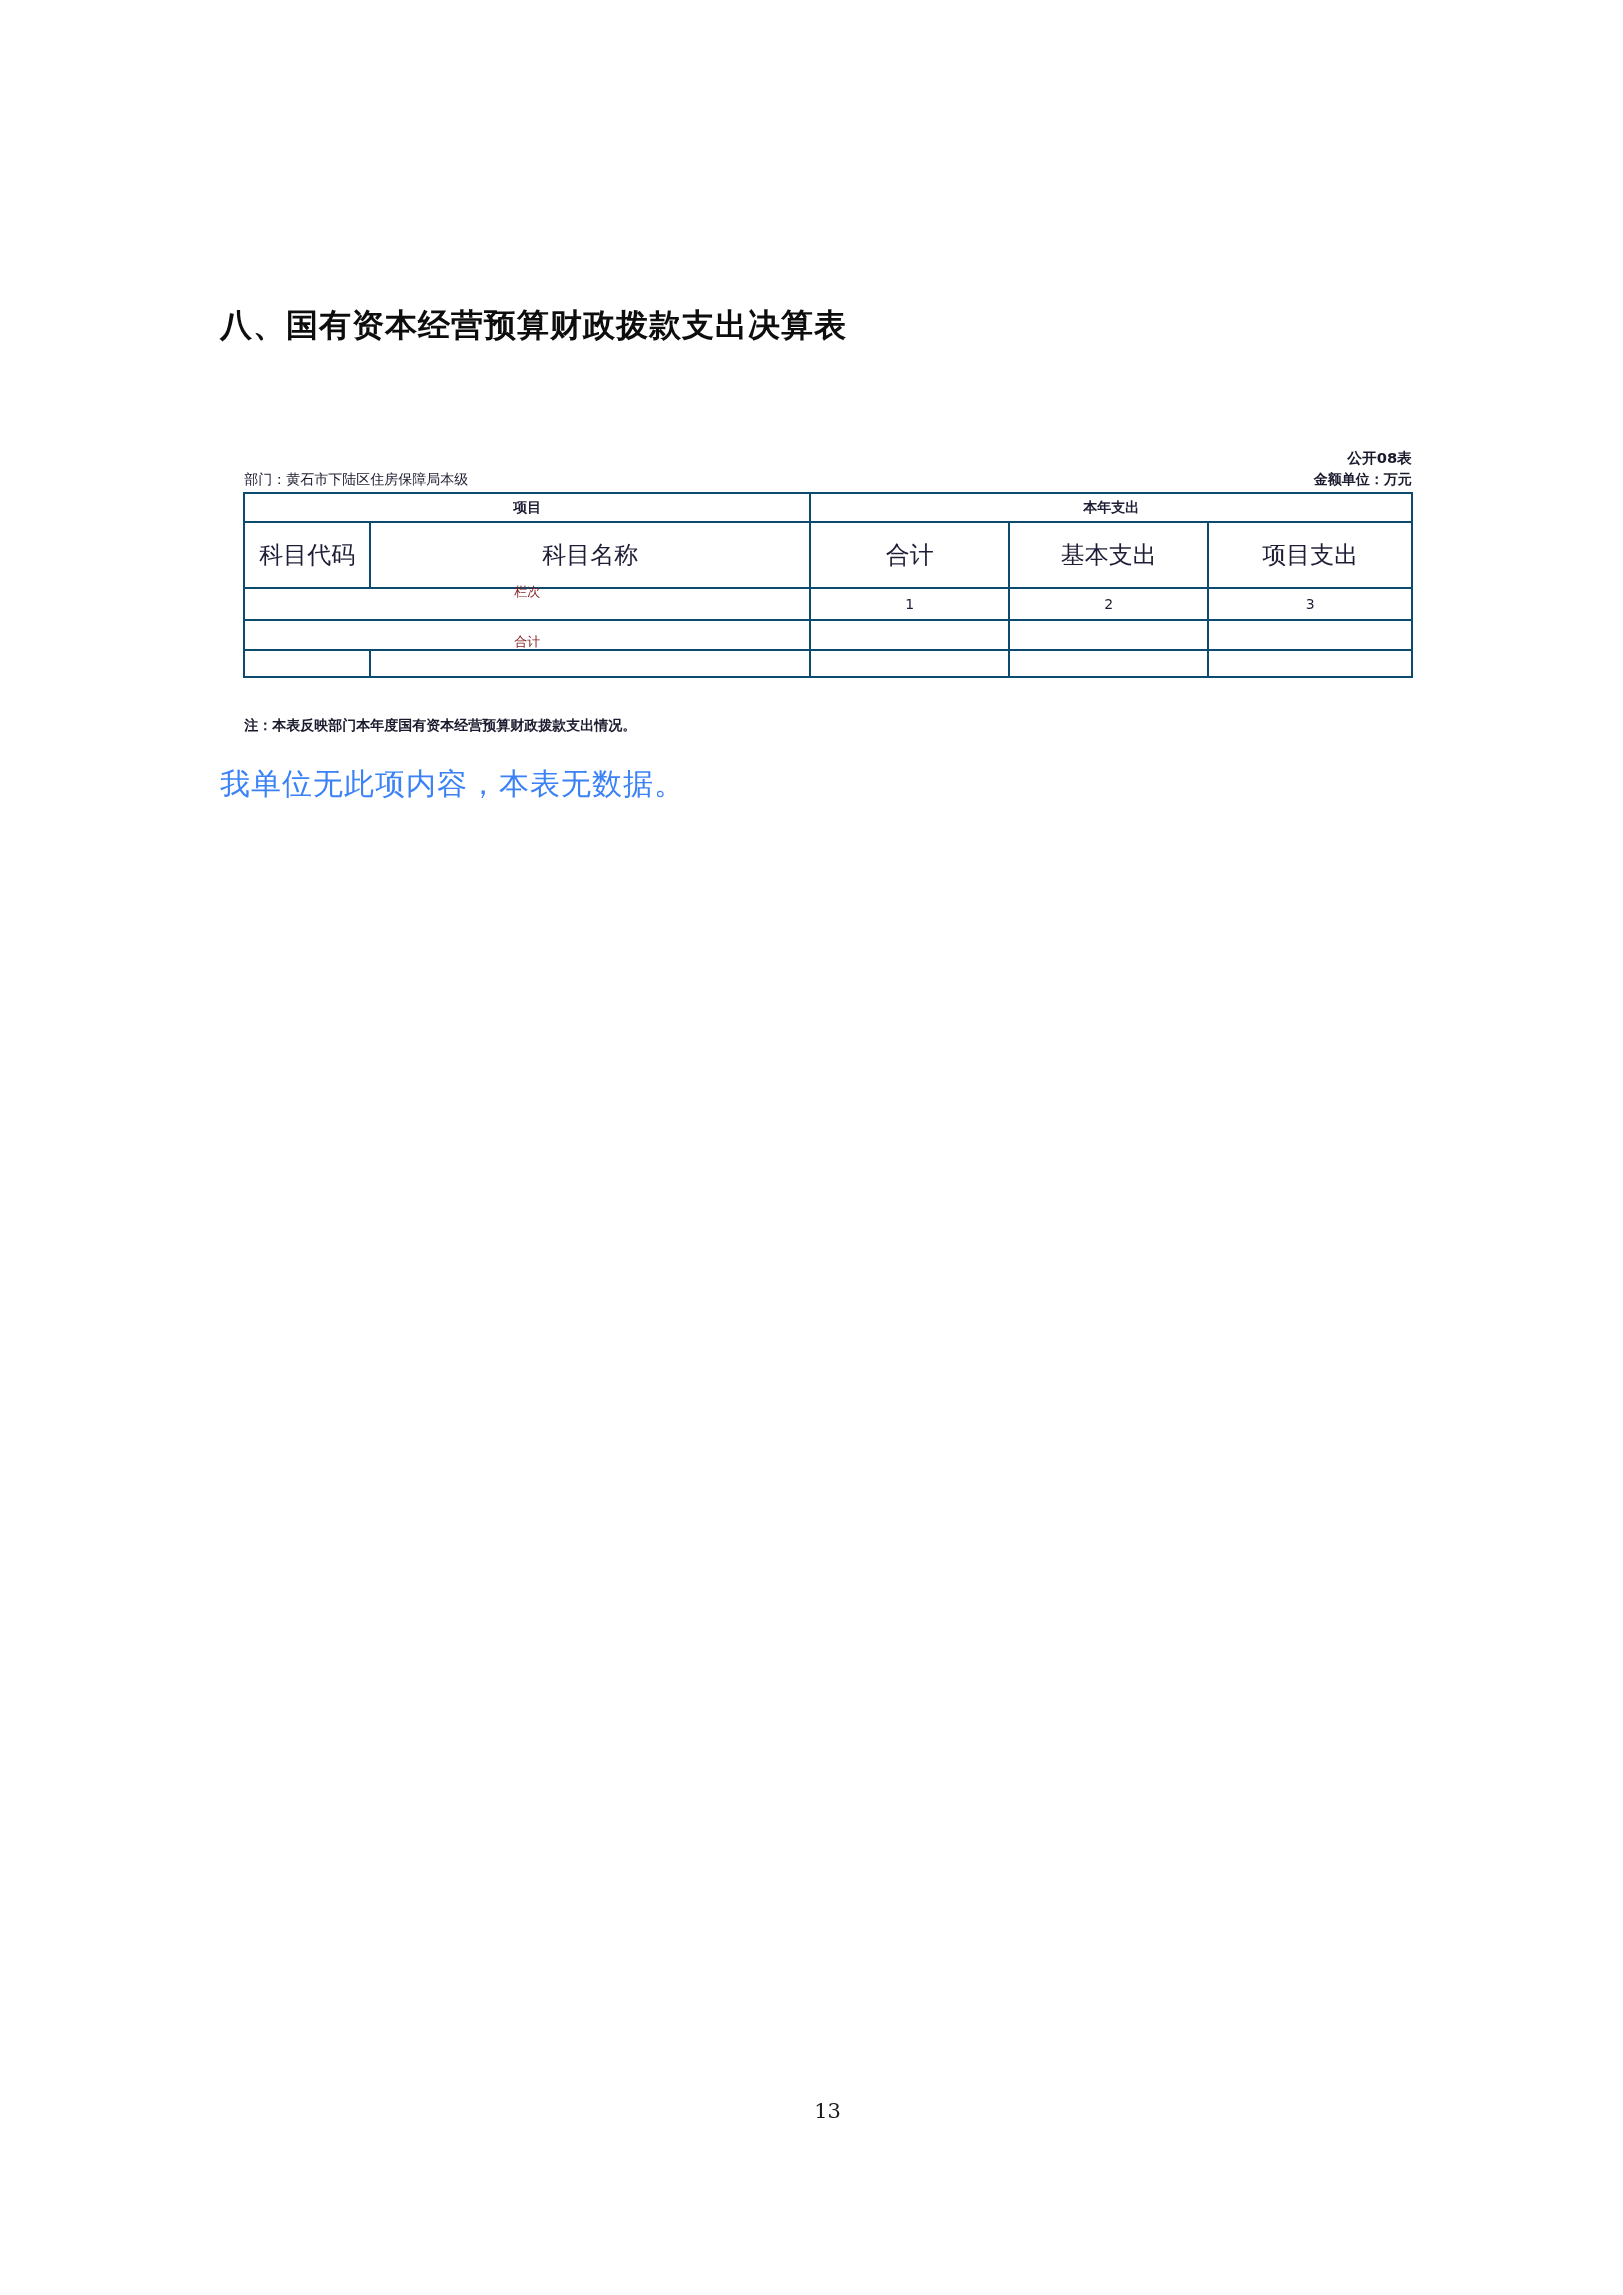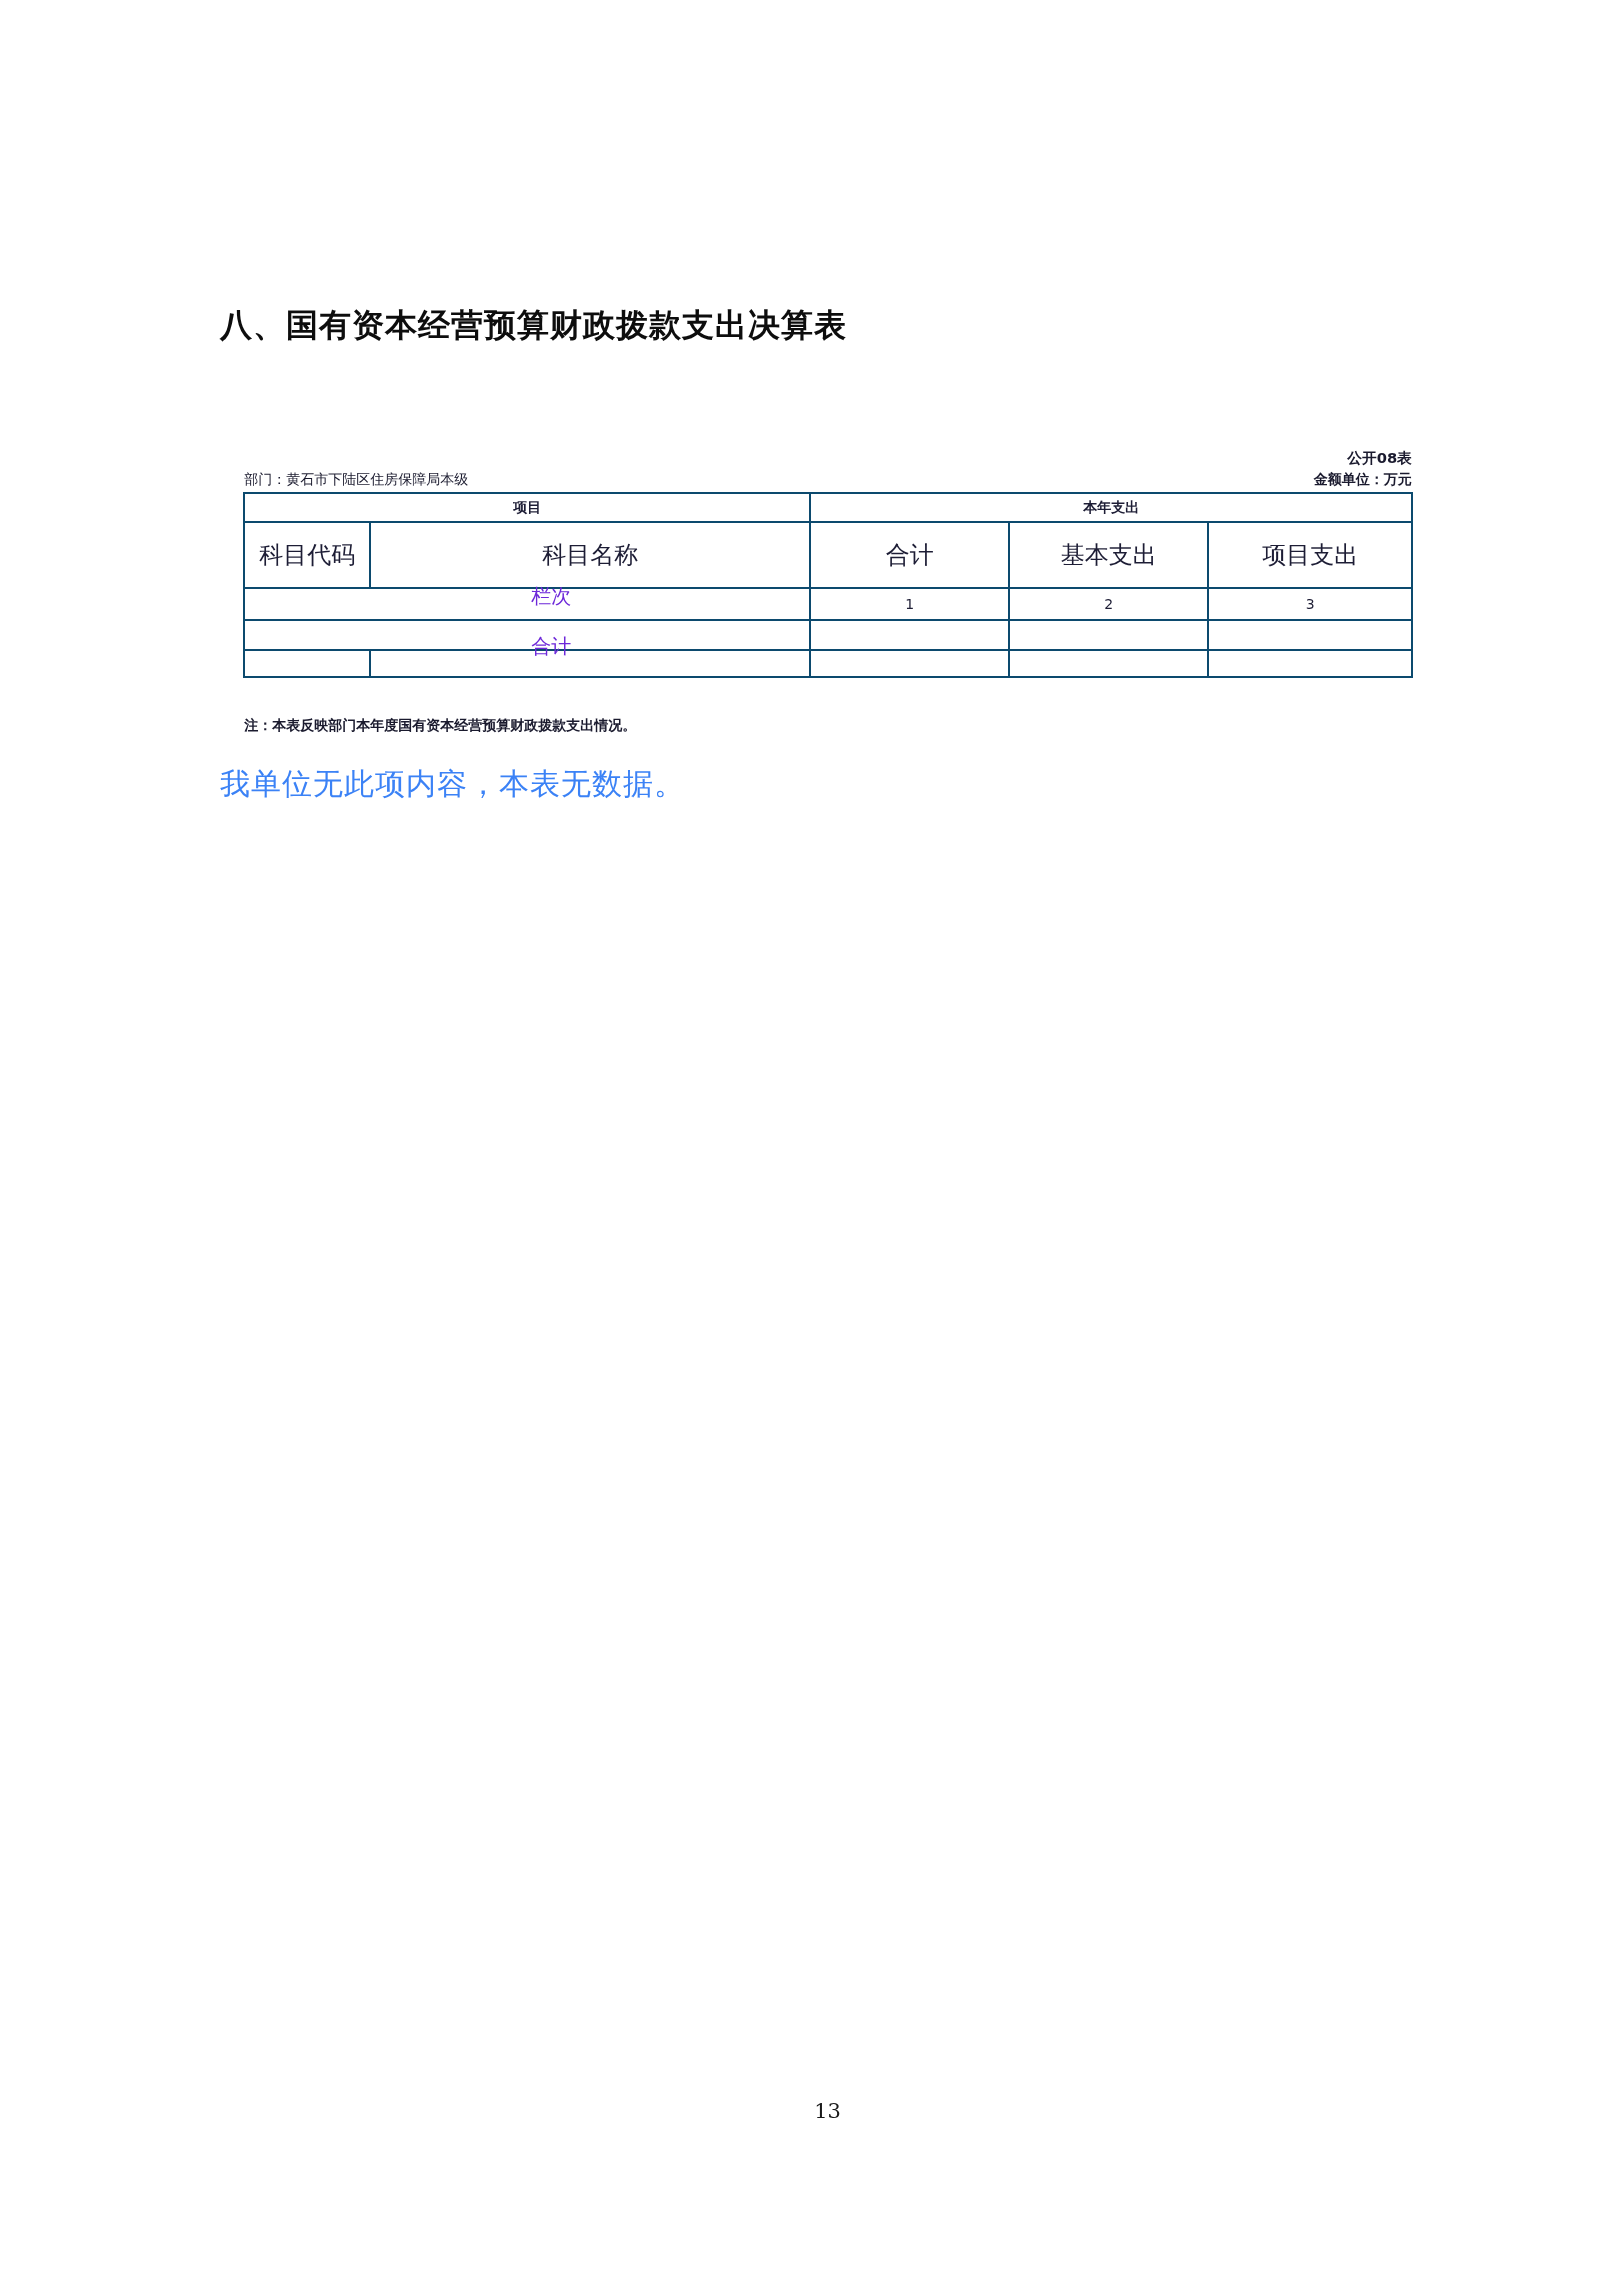--- a/index.html
+++ b/index.html
@@ -133,25 +133,24 @@
     height: 23px;
   }
 
   .overlay-cell {
     position: relative;
   }
   .overlay-text {
     position: absolute;
     left: 50%;
     transform: translateX(-50%);
-    font-size: 20px;
-    color: #6d28d9;
-    white-space: nowrap;
-    font-family: "DejaVu Serif", "Liberation Serif", serif;
-    margin-left: 24px;
+    font-size: 13px;
+    color: #7f1d1d;
+    white-space: nowrap;
+    font-family: "DejaVu Serif", "Liberation Serif", serif;
   }
   .overlay-lanci { top: -6.3px; }
   .overlay-heji  { top: 11.5px; }
 
   .scan-note {
     position: absolute;
     left: 6.3px;
     top: 309px;
     font-size: 14px;
     font-weight: bold;

